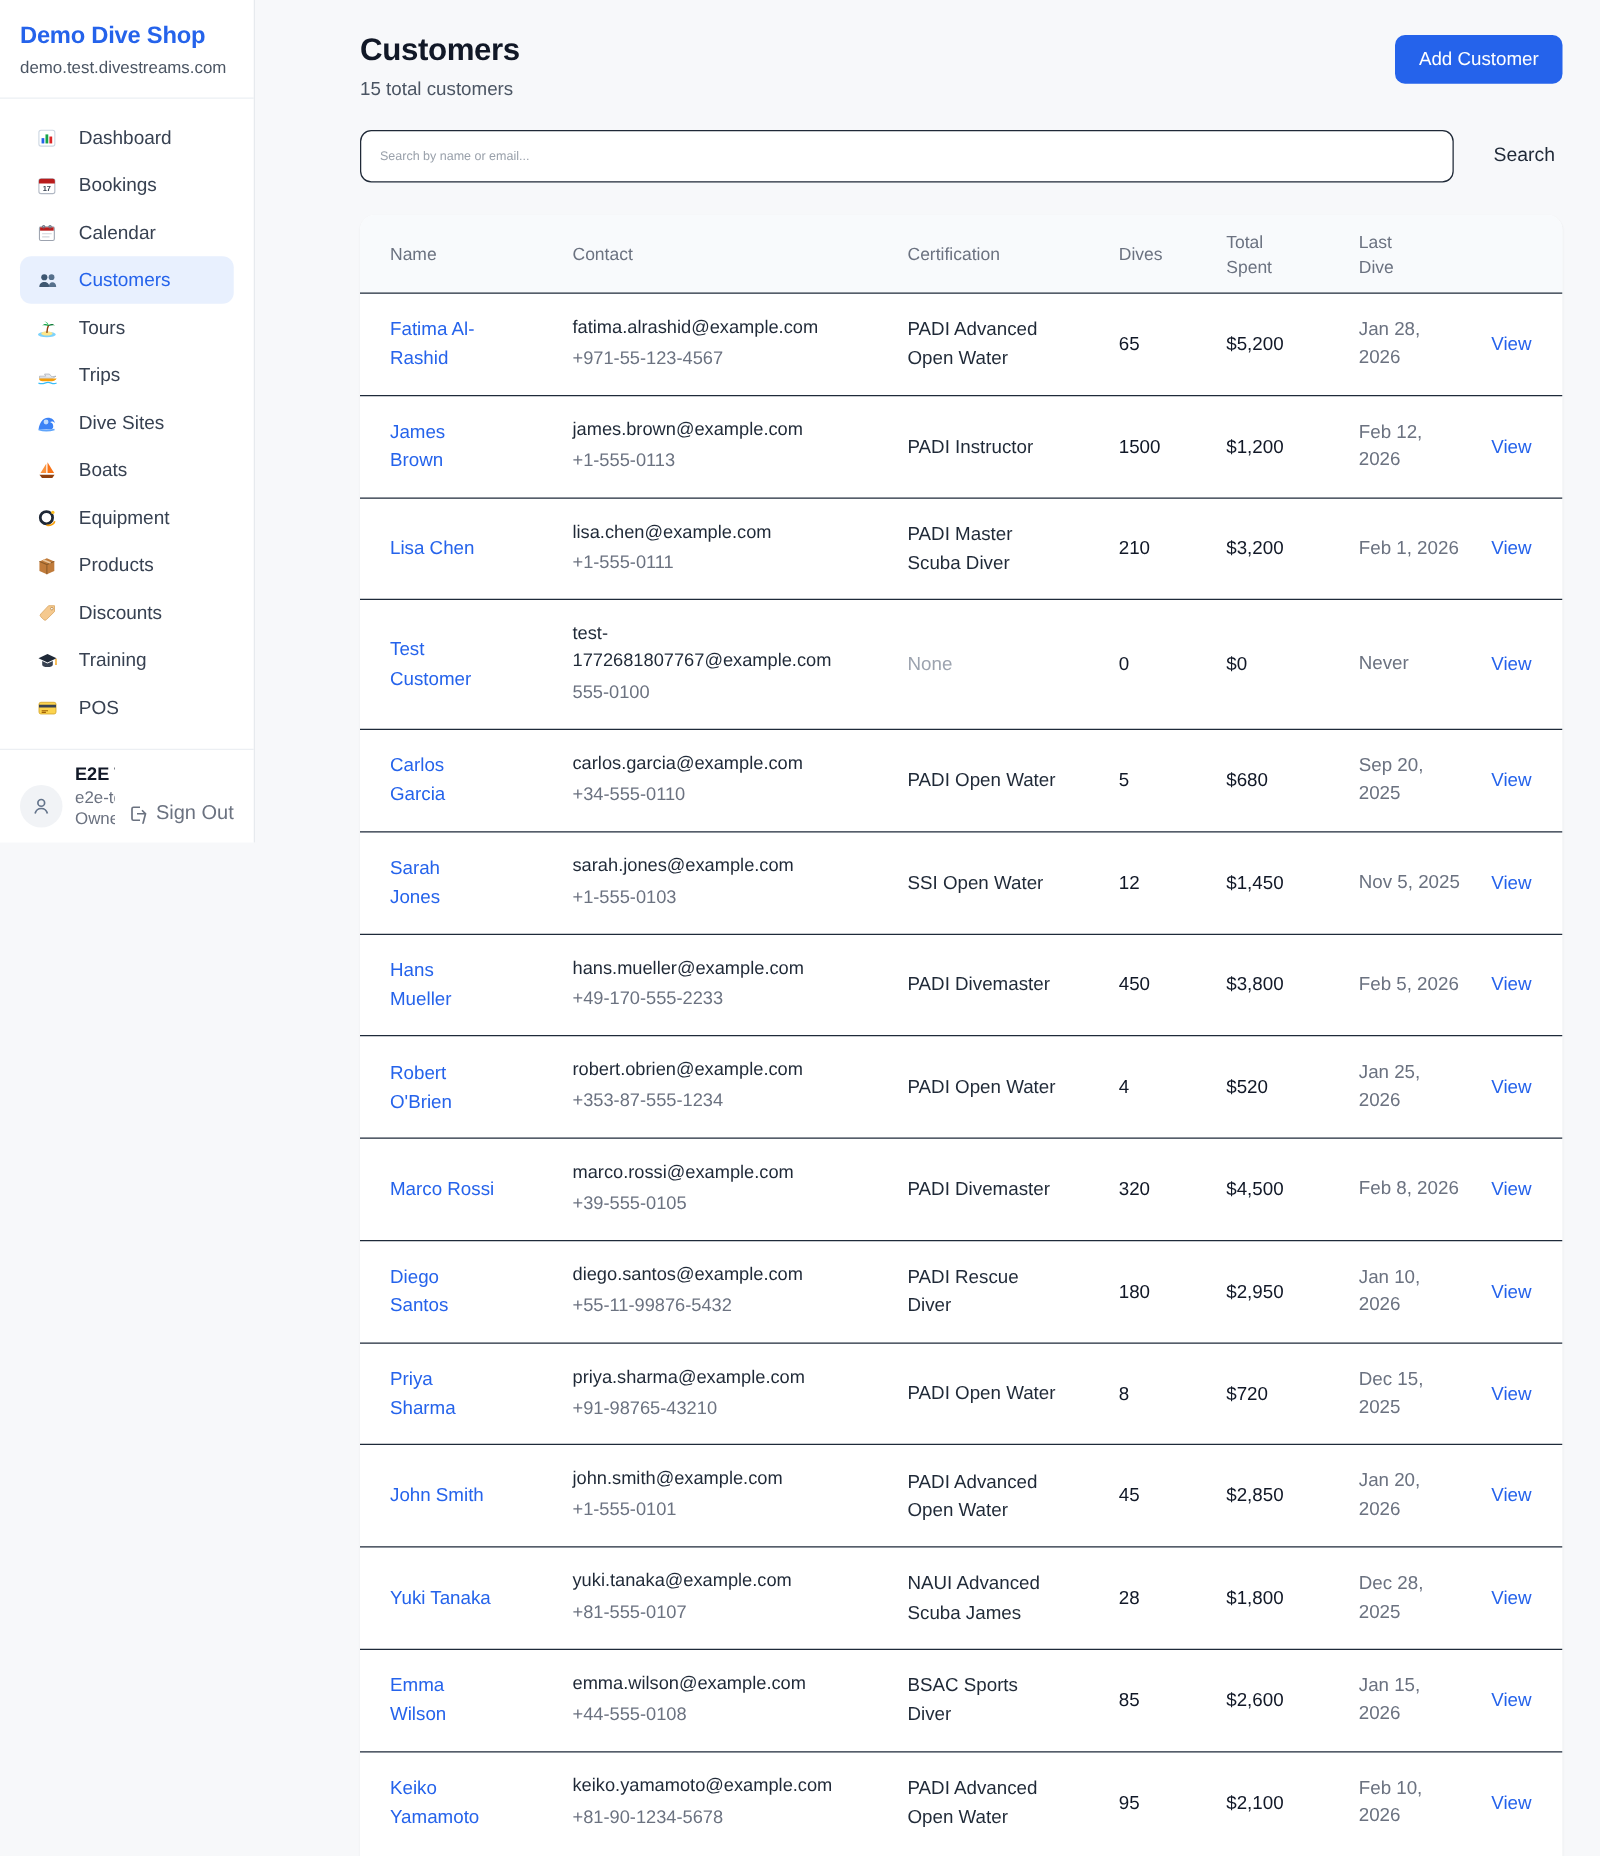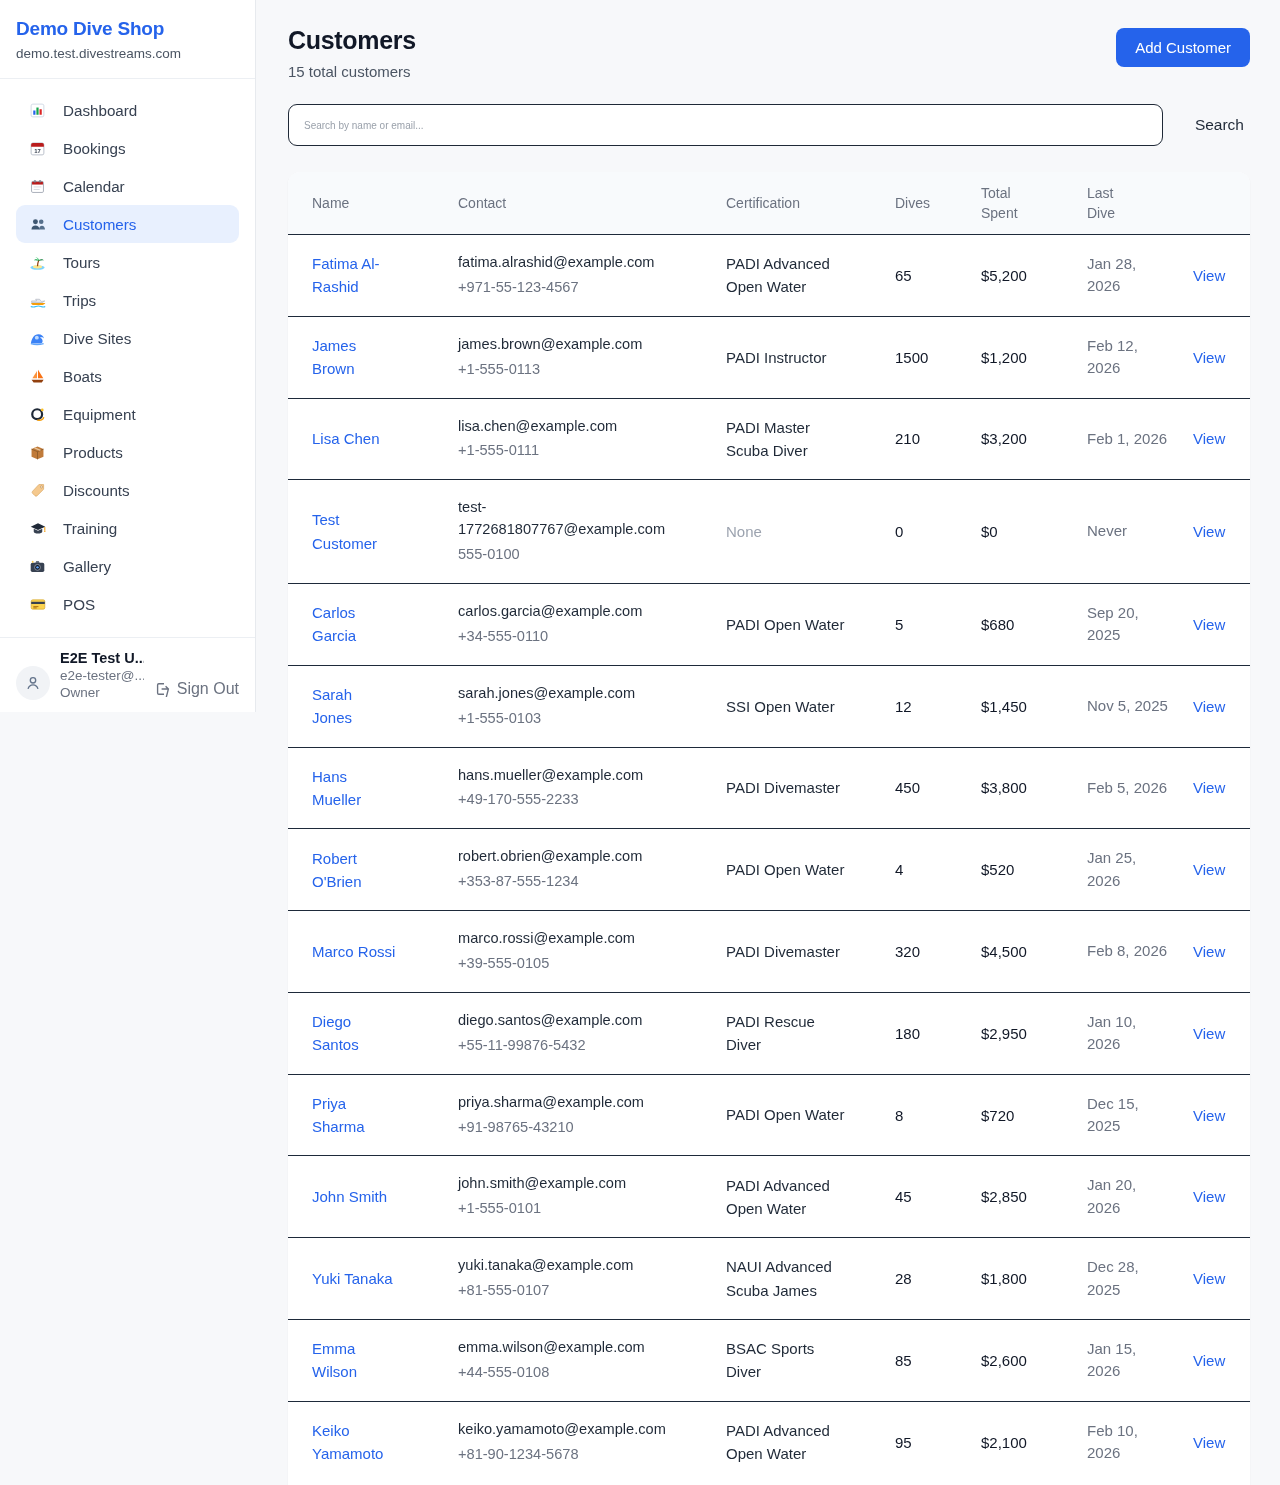--- a/index.html
+++ b/index.html
@@ -6,21 +6,21 @@
   html,body { width: 1280px; height: 1485px; }
   body {
     font-family: "Liberation Sans", "DejaVu Sans", sans-serif;
     background: #f7f8fa;
     color: #111827;
     position: relative;
     overflow: hidden;
   }
   
   .sidebar {
-    position: absolute; top: 0; left: 0; width: 256px;
+    position: absolute; top: 0; left: 0; width: 204px;
     background: #ffffff;
     border-right: 1px solid #e7eaee;
   }
   .brand { padding: 18px 16px 17px; border-bottom: 1px solid #eceff3; }
   .brand-name { color: #2563eb; font-weight: 700; font-size: 19px; letter-spacing: -0.2px; }
   .brand-domain { margin-top: 6px; font-size: 13.5px; color: #4b5563; }
   .nav { padding: 12px 16px 14px; }
   .nav-item {
     display: flex; align-items: center; gap: 16px;
     padding: 10px 12px; border-radius: 9px;
@@ -223,32 +223,20 @@
             <path d="M10 3.8L1.5 7.8 10 11.8l8.5-4z" fill="#1f2937"></path>
             <path d="M5 10.3v3.5c0 1.2 2.2 2.2 5 2.2s5-1 5-2.2v-3.5l-5 2.3z" fill="#374151"></path>
             <path d="M18 8.3v4" stroke="#f59e0b" stroke-width="1.2"></path>
             <circle cx="18" cy="13.2" r=".9" fill="#f59e0b"></circle>
           </svg>
         </span>
     <span class="nav-label">Training</span>
   </div>
       <div class="nav-item">
     <span class="nav-icon">
-          <svg width="17" height="17" viewBox="0 0 20 20">
-            <rect x="2" y="5.5" width="16" height="11" rx="2" fill="#374151"></rect>
-            <path d="M7.5 5.5l1-1.8h3l1 1.8z" fill="#374151"></path>
-            <circle cx="10" cy="11" r="3.4" fill="#111827" stroke="#9ca3af"></circle>
-            <circle cx="10" cy="11" r="1.4" fill="#60a5fa"></circle>
-            <path d="M4.4 2.9l.5 1.2 1.2.5-1.2.5-.5 1.2-.5-1.2L2.7 4.6l1.2-.5z" fill="#fbbf24"></path>
-          </svg>
-        </span>
-    <span class="nav-label">Gallery</span>
-  </div>
-      <div class="nav-item">
-    <span class="nav-icon">
           <svg width="18" height="17" viewBox="0 0 20 20">
             <rect x="2" y="4.5" width="16" height="11" rx="1.8" fill="#fcd34d" stroke="#d4a72c" stroke-width=".8"></rect>
             <rect x="2" y="6.8" width="16" height="2.6" fill="#374151"></rect>
             <path d="M4.5 12.5h6M4.5 14h4" stroke="#a16207"></path>
           </svg>
         </span>
     <span class="nav-label">POS</span>
   </div>
     </nav>
   <div class="side-footer">

